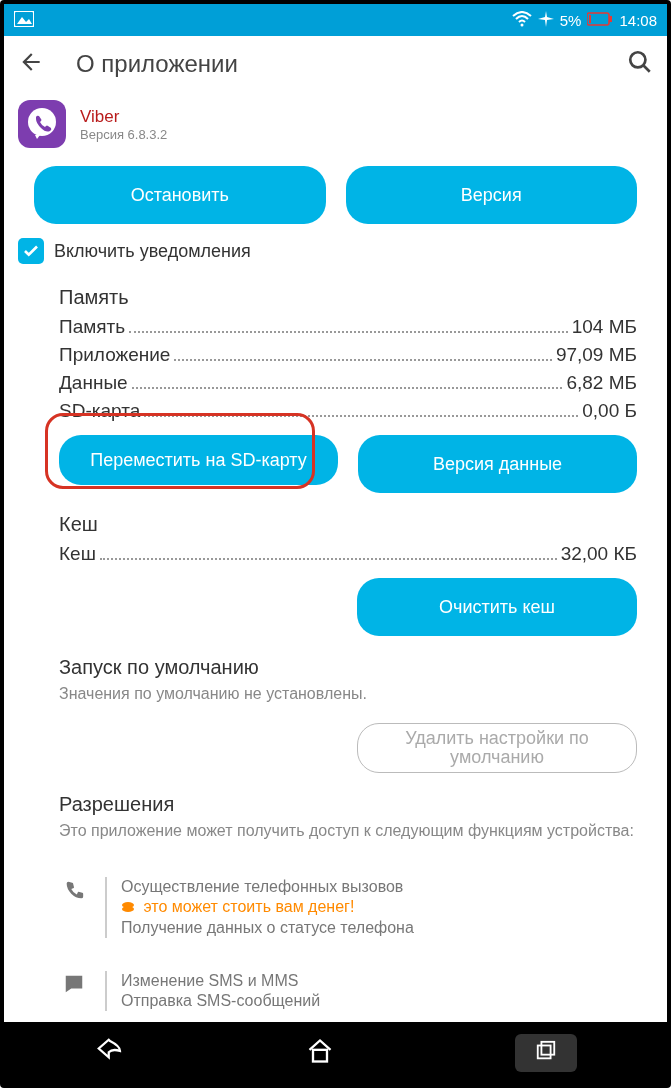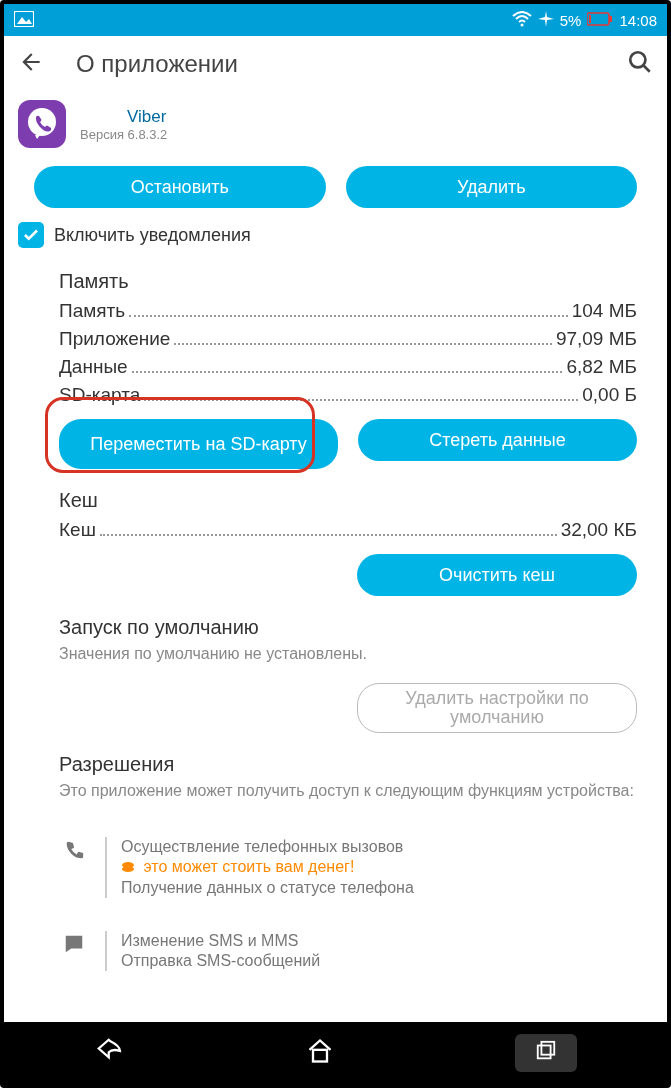--- a/index.html
+++ b/index.html
@@ -11,25 +11,25 @@
   .status-right svg{flex:none;}
   
   .app-bar{height:56px;display:flex;align-items:center;padding:0 14px;gap:32px;}
   .app-bar .arrow{flex:none;color:#444;}
   .app-bar .title{flex:1;font-size:24px;color:#444;}
   .app-bar .search{flex:none;color:#444;}
   
   .app-header{display:flex;align-items:center;padding:8px 14px 14px 14px;gap:14px;}
   .app-icon{width:48px;height:48px;border-radius:12px;background:#7d3daf;display:flex;align-items:center;justify-content:center;flex:none;}
   .app-name-block{display:flex;flex-direction:column;}
-  .app-name{font-size:17px;color:#0369a1;margin-left:47px;}
+  .app-name{font-size:17px;color:#b91c1c;}
   .app-ver{font-size:13px;color:#888;}
   
   .action-row{display:flex;gap:20px;padding:4px 30px 10px 30px;}
-  .pill{flex:1;height:42px;border-radius:22px;border:none;background:#00b4e6;color:#fff;font-size:18px;display:flex;align-items:center;justify-content:center;text-align:center;line-height:1.05;padding:0 10px;cursor:pointer;}
+  .pill{flex:1;height:58px;border-radius:22px;border:none;background:#00b4e6;color:#fff;font-size:18px;display:flex;align-items:center;justify-content:center;text-align:center;line-height:1.05;padding:0 10px;cursor:pointer;}
   .pill.disabled{background:#fff;border:1px solid #bbb;color:#aaa;cursor:default;}
   .pill.multi{height:50px;}
   
   .check-row{display:flex;align-items:center;gap:10px;padding:4px 14px 8px 14px;}
   .chk{width:26px;height:26px;border-radius:5px;background:#00b4e6;display:flex;align-items:center;justify-content:center;}
   .chk svg{width:18px;height:18px;}
   .check-label{font-size:18px;color:#333;}
   
   .content{flex:1;overflow:hidden;padding:0 0 0 0;}
   .section{padding:4px 30px 0 55px;}
@@ -120,21 +120,21 @@
         </svg>
     </div>
     <div class="app-name-block">
       <div class="app-name">Viber</div>
       <div class="app-ver">Версия 6.8.3.2</div>
     </div>
   </div>
 
   <div class="action-row">
     <button class="pill">Остановить</button>
-    <button class="pill">Удалить</button>
+    <button class="pill">Версия</button>
   </div>
 
   <div class="check-row">
     <div class="chk">
       <svg viewBox="0 0 24 24">
           <path d="M4 12 l5 5 l11 -11" fill="none" stroke="#fff" stroke-width="3.5"></path>
         </svg>
     </div>
     <div class="check-label">Включить уведомления</div>
   </div>
@@ -158,21 +158,21 @@
           <span class="dots"></span>
           <span class="v">6,82 МБ</span>
         </div>
       <div class="kv">
           <span class="k">SD-карта</span>
           <span class="dots"></span>
           <span class="v">0,00 Б</span>
         </div>
       <div class="inner-action" style="position:relative;">
         <button class="pill multi">Переместить на SD-карту</button>
-        <button class="pill">Стереть данные</button>
+        <button class="pill">Версия данные</button>
         <div class="hl" style="left:-14px;top:-12px;width:270px;height:76px;"></div>
       </div>
     </div>
 
     <div class="section">
       <div class="sect-title">Кеш</div>
       <div class="kv">
           <span class="k">Кеш</span>
           <span class="dots"></span>
           <span class="v">32,00 КБ</span>

